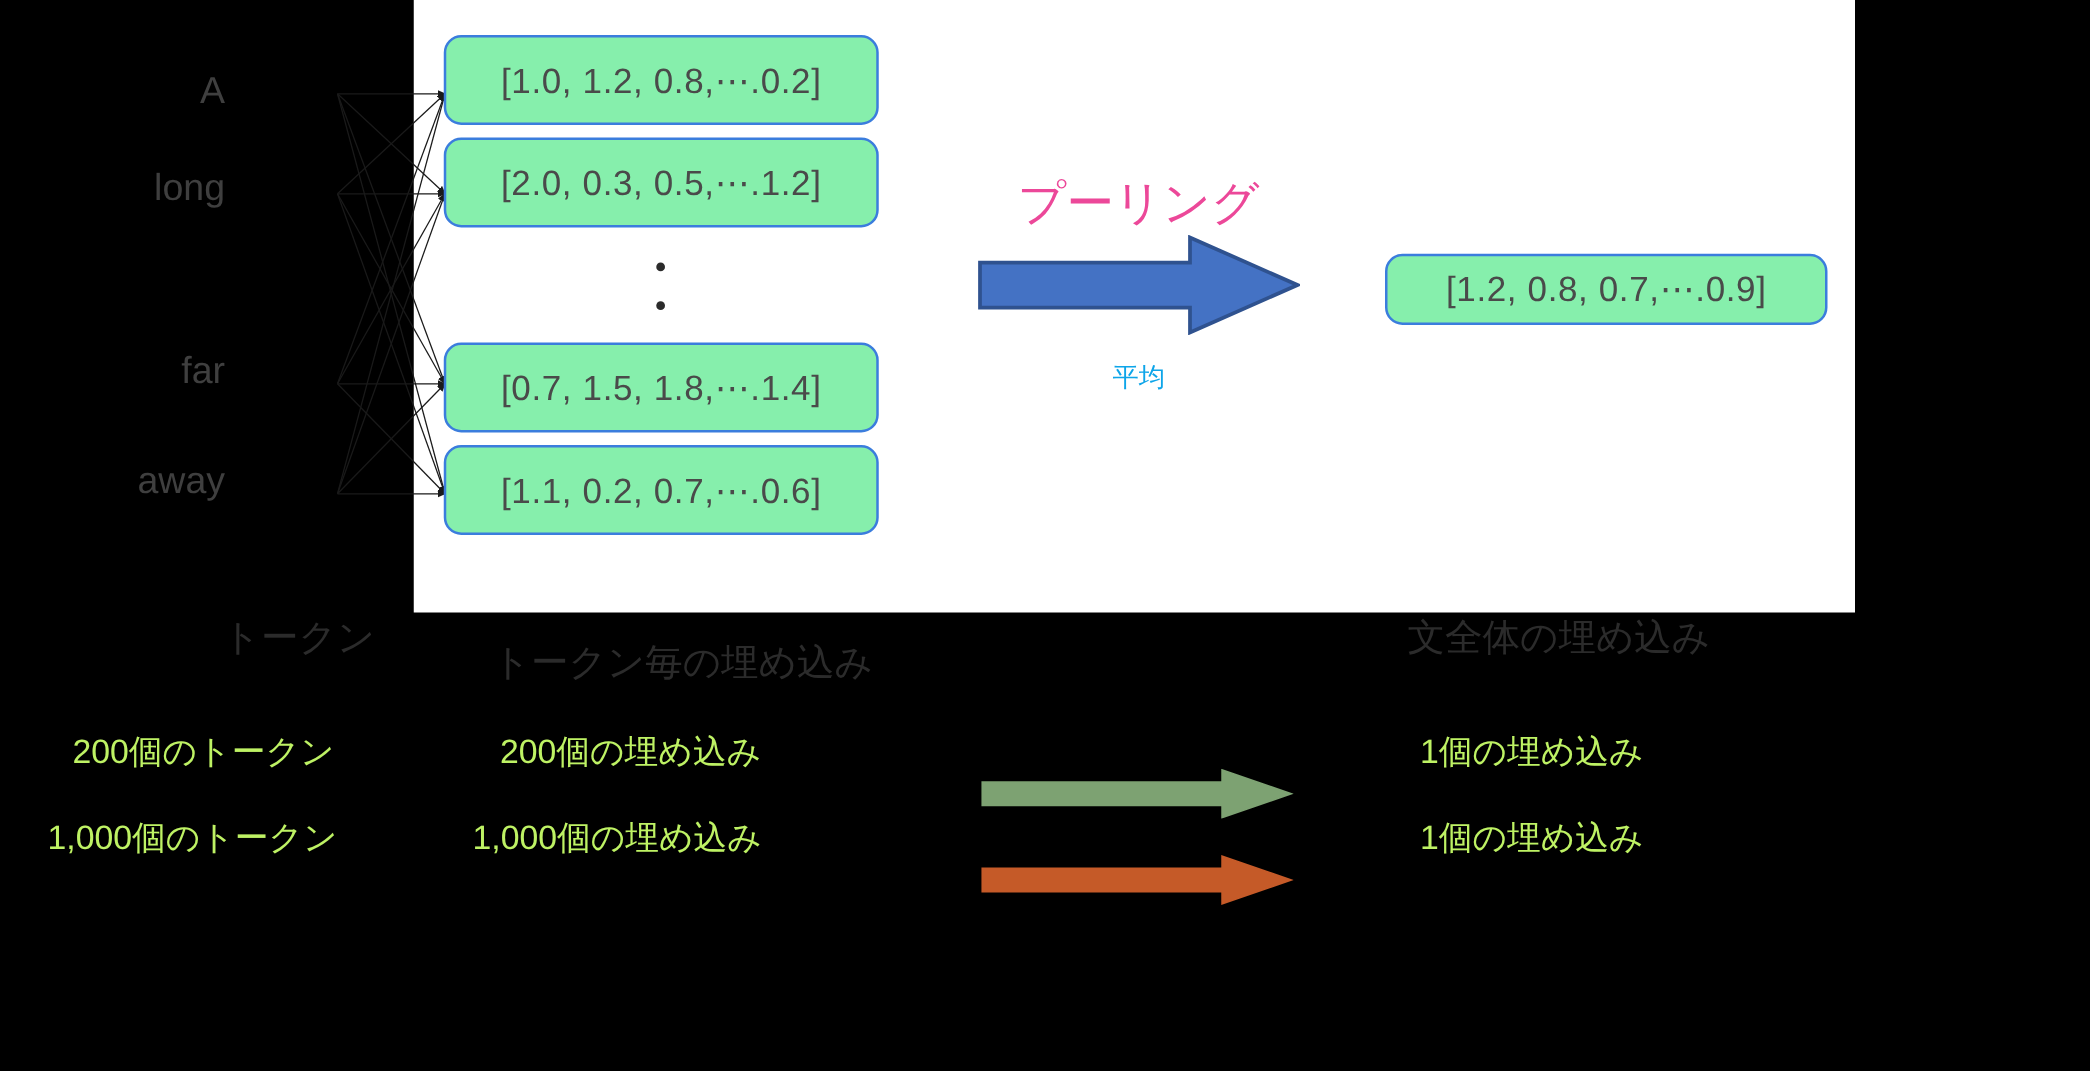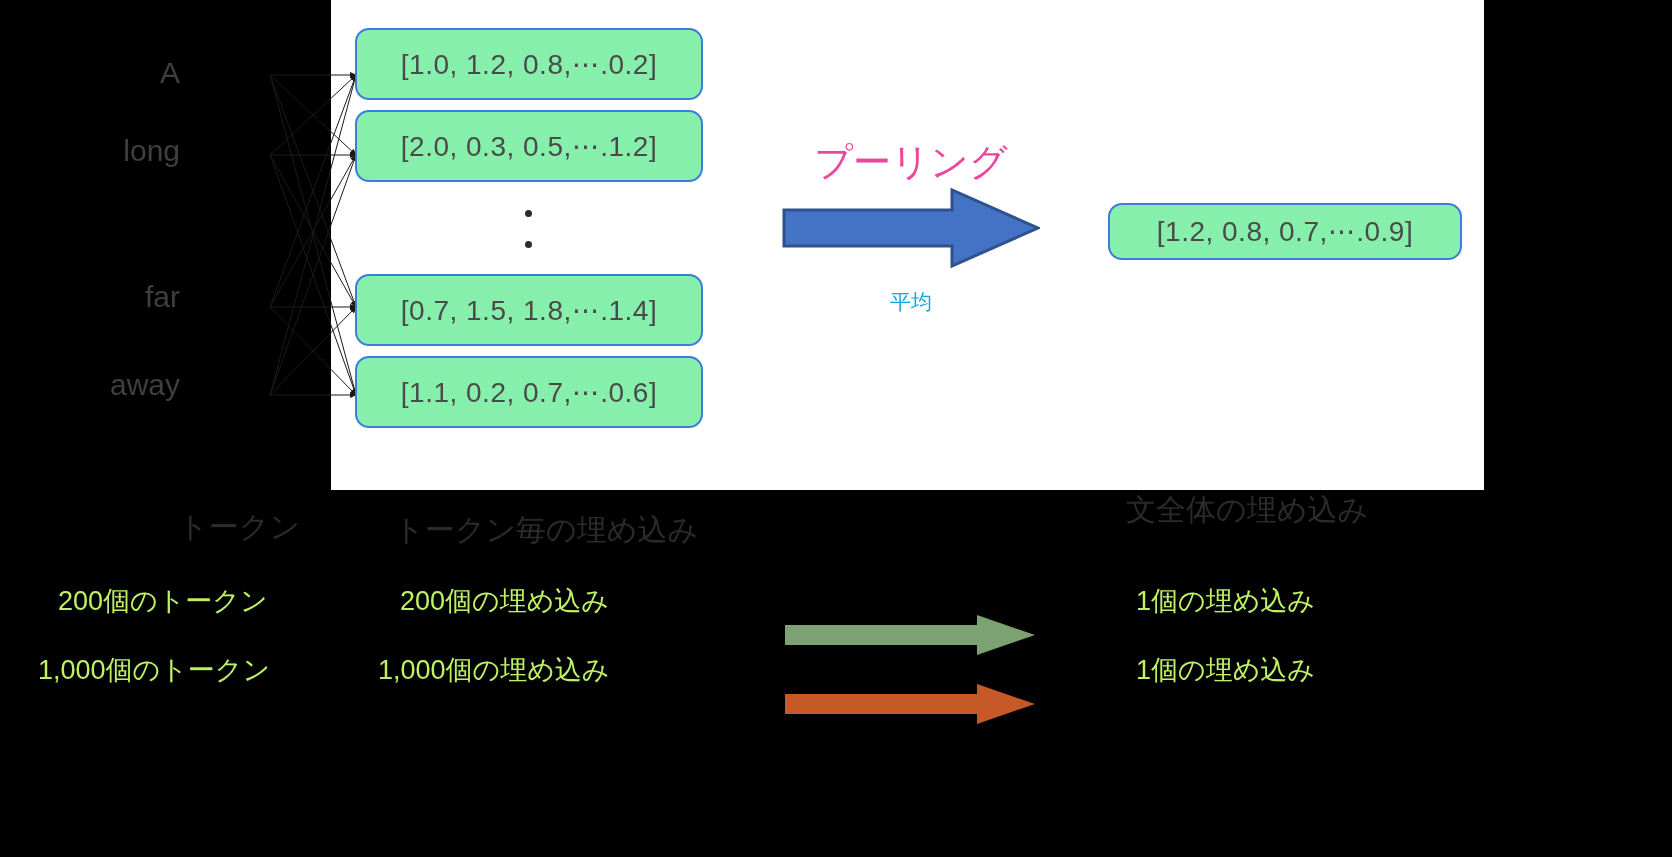--- a/index.html
+++ b/index.html
@@ -194,21 +194,21 @@
 </div>
 
 <div id="pooling-label">プーリング</div>
 <svg id="pooling-arrow" viewBox="0 0 258 80" preserveAspectRatio="none">
   <polygon points="2,22 170,22 170,2 256,40 170,78 170,58 2,58" fill="#4472c4" stroke="#2f528f" stroke-width="3"></polygon>
 </svg>
 <div id="average-label">平均</div>
 
 <div class="embed-box result">[1.2, 0.8, 0.7,⋯.0.9]</div>
 
-<div class="caption" style="left:178px; top:490px;margin-top:17px;">トークン</div>
+<div class="caption" style="left:178px; top:490px;">トークン</div>
 <div class="caption" style="left:394px; top:510px;">トークン毎の埋め込み</div>
 <div class="caption" style="left:1126px; top:490px;">文全体の埋め込み</div>
 
 <div class="cmp-text" style="left:58px;  top:583px;">200個のトークン</div>
 <div class="cmp-text" style="left:400px; top:583px;">200個の埋め込み</div>
 <svg class="cmp-arrow" style="left:785px; top:615px;" viewBox="0 0 250 40" preserveAspectRatio="none">
   <polygon points="0,10 192,10 192,0 250,20 192,40 192,30 0,30" fill="#7da272"></polygon>
 </svg>
 <div class="cmp-text" style="left:1136px; top:583px;">1個の埋め込み</div>
 

